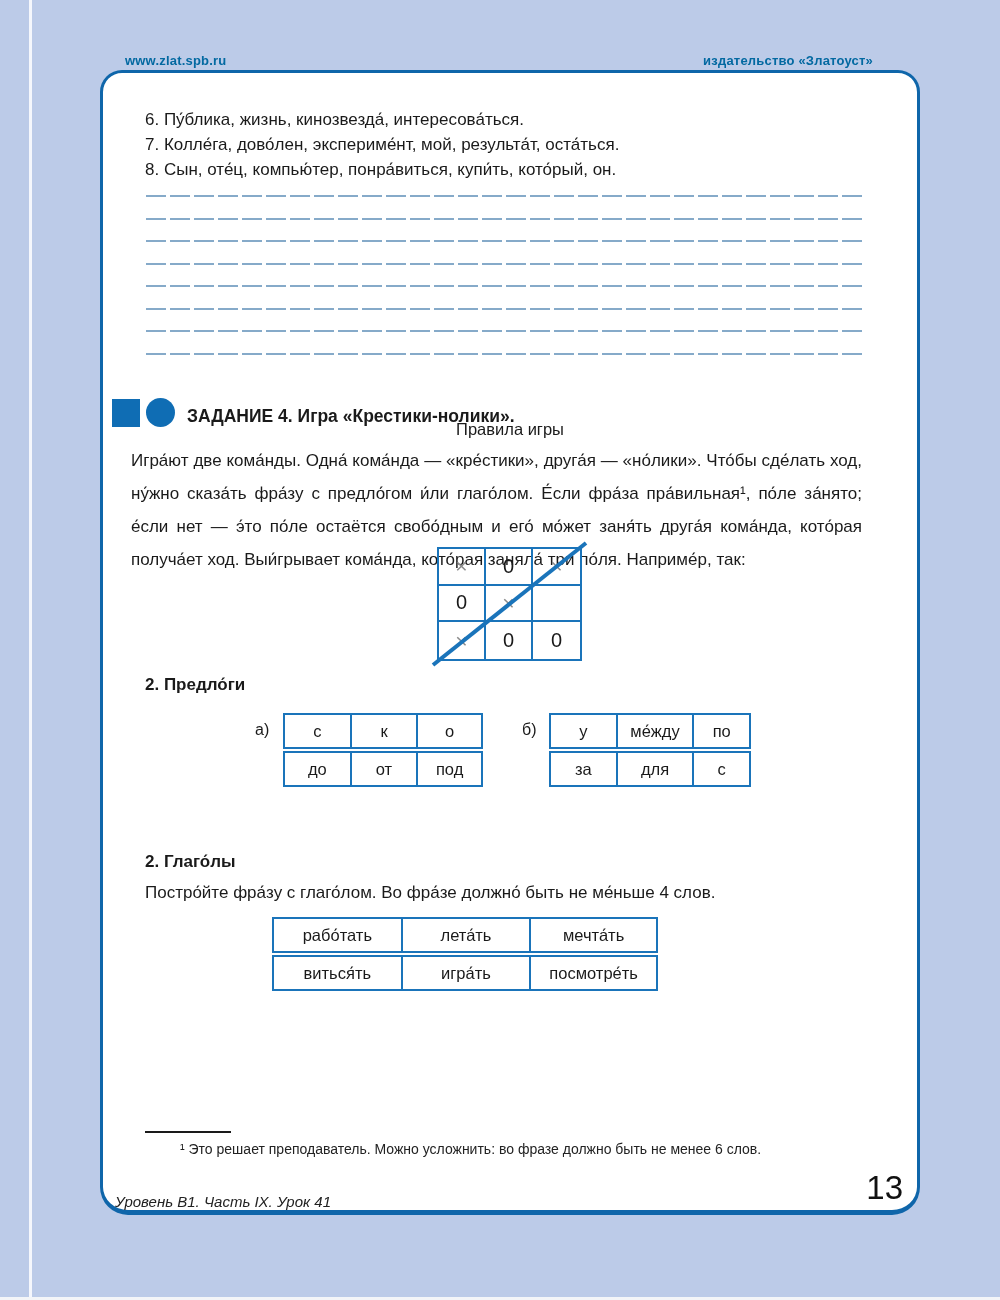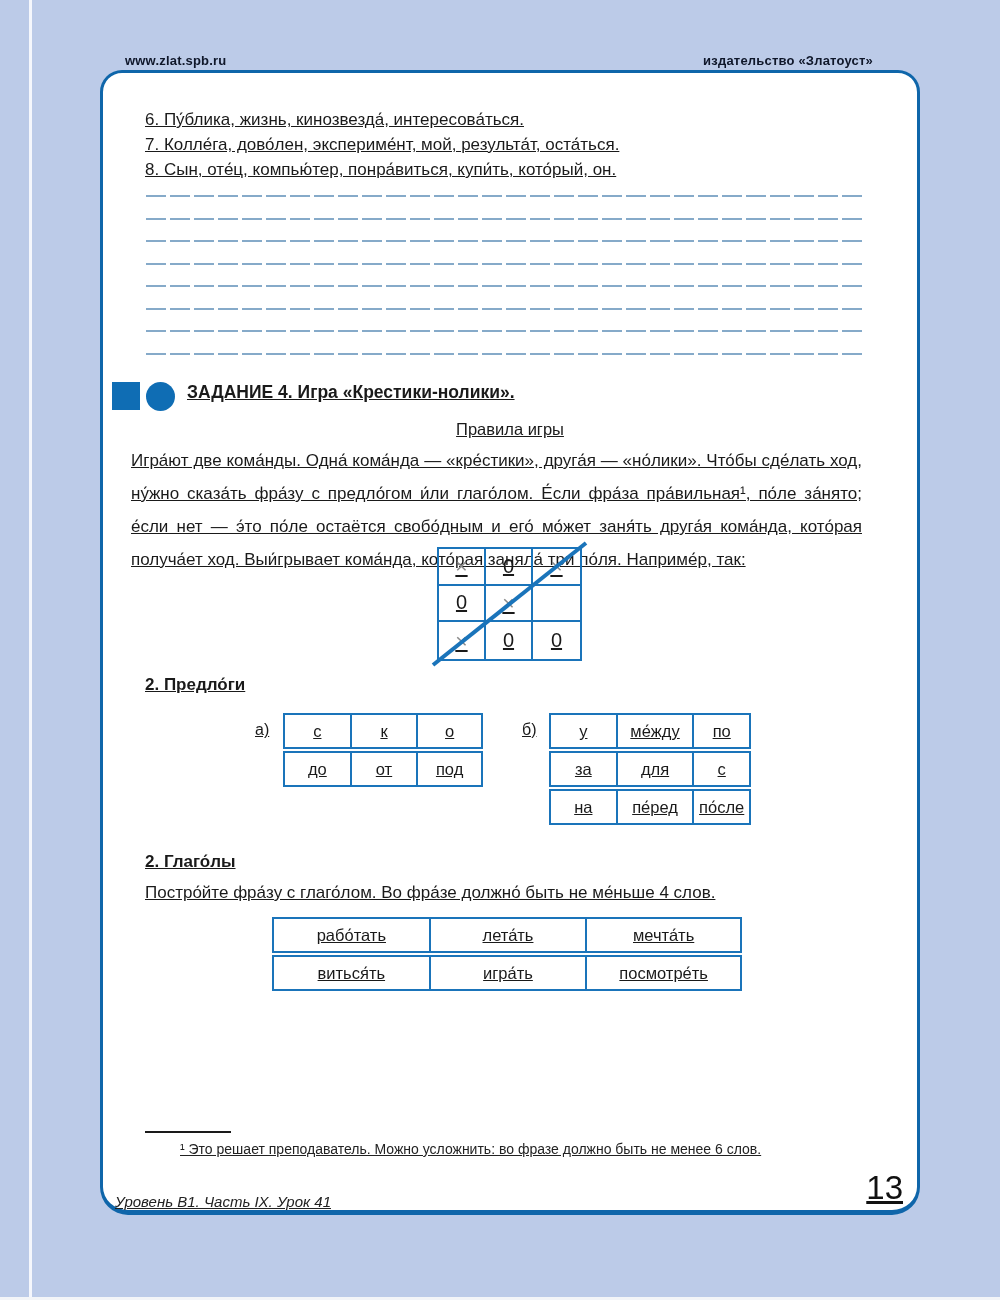--- a/index.html
+++ b/index.html
@@ -7,42 +7,42 @@
     width:1000px;height:1300px;
     background:#bccbe8;
     font-family:"Liberation Sans","DejaVu Sans",sans-serif;
     color:#1a1a1a;
     position:relative;
     overflow:hidden;
   }
   .left-white-line{position:absolute;left:29px;top:0;width:3px;height:1297px;background:rgba(255,255,255,.85);}
   .bottom-strip{position:absolute;left:0;top:1297px;width:1000px;height:3px;background:#f3f5f8;}
 
-  .hdr-label{position:absolute;top:53px;font-size:13px;font-weight:bold;color:#0f172a;z-index:5;letter-spacing:.2px;}
+  .hdr-label{position:absolute;top:53px;font-size:13px;font-weight:bold;color:#0369a1;z-index:5;letter-spacing:.2px;}
   .hdr-left{left:125px;}
   .hdr-right{right:127px;}
 
   .page{
     position:absolute;left:100px;top:70px;width:814px;height:1137px;
     background:#fff;
     border:3px solid #0f66aa;border-bottom-width:5px;
     border-radius:22px 22px 28px 28px;
   }
-  .abs{position:absolute;text-decoration:underline;}
+  .abs{position:absolute;}
 
   .word-list{left:42px;top:34px;font-size:17px;line-height:25px;}
   .word-item{white-space:nowrap;}
 
   .lines{left:43px;top:122px;width:720px;}
   .wline{
     height:2px;margin-bottom:20.5px;
     background:repeating-linear-gradient(to right,#86aac9 0 20px,transparent 20px 24px);
   }
 
-  .task-head{left:9px;top:309px;display:flex;align-items:flex-start;}
+  .task-head{left:9px;top:325px;display:flex;align-items:flex-end;}
   .tsq{width:28px;height:28px;background:#0f6db4;}
   .tcirc{width:29px;height:29px;border-radius:50%;background:#0f6db4;margin-left:6px;}
   .ttitle{margin-left:12px;font-size:17.5px;font-weight:bold;}
 
   .rules-title{left:42px;top:347px;width:730px;text-align:center;font-size:16.5px;}
   .rules-text{left:28px;top:371px;width:731px;font-size:17px;line-height:33px;text-align:justify;}
 
   .ttt{left:334px;top:474px;width:141px;height:110px;border:2px solid #1a74ba;display:grid;grid-template-columns:repeat(3,1fr);grid-template-rows:repeat(3,1fr);}
   .ttt-cell{display:flex;align-items:center;justify-content:center;border-right:2px solid #1a74ba;border-bottom:2px solid #1a74ba;font-size:20px;}
   .ttt-cell:nth-child(3n){border-right:none;}
@@ -52,21 +52,21 @@
 
   .sec-head{font-size:17px;font-weight:bold;}
   .sec1{left:42px;top:602px;}
   .tbl-label{font-size:16px;}
   .lbl-a{left:152px;top:648px;}
   .lbl-b{left:419px;top:648px;}
 
   .wtbl{display:flex;flex-direction:column;gap:2px;}
   .wtbl-a{left:180px;top:640px;width:200px;}
   .wtbl-b{left:446px;top:640px;width:202px;}
-  .wtbl-v{left:169px;top:844px;width:470px;}
+  .wtbl-v{left:169px;top:844px;width:386px;}
   .trow{display:flex;border-top:2px solid #1a74ba;border-bottom:2px solid #1a74ba;}
   .tcell{border-left:2px solid #1a74ba;text-align:center;padding:7px 0 6px 0;font-size:16.5px;box-sizing:border-box;}
   .tcell:last-child{border-right:2px solid #1a74ba;}
   .c3{flex:0 0 33.333%;}
   .cb1{flex:0 0 33%;}
   .cb2{flex:0 0 38%;}
   .cb3{flex:0 0 29%;}
 
   .sec2{left:42px;top:779px;}
   .verbs-intro{left:42px;top:810px;font-size:17px;}
@@ -150,25 +150,20 @@
     <div class="trow">
       <div class="tcell cb1">у</div>
       <div class="tcell cb2">ме́жду</div>
       <div class="tcell cb3">по</div>
     </div>
     <div class="trow">
       <div class="tcell cb1">за</div>
       <div class="tcell cb2">для</div>
       <div class="tcell cb3">с</div>
     </div>
-    <div class="trow">
-      <div class="tcell cb1">на</div>
-      <div class="tcell cb2">пе́ред</div>
-      <div class="tcell cb3">по́сле</div>
-    </div>
   </div>
 
   <div class="abs sec-head sec2">2. Глаго́лы</div>
   <div class="abs verbs-intro">Постро́йте фра́зу с глаго́лом. Во фра́зе должно́ быть не ме́ньше 4 слов.</div>
 
   <div class="abs wtbl wtbl-v">
     <div class="trow">
       <div class="tcell c3">рабо́тать</div>
       <div class="tcell c3">лета́ть</div>
       <div class="tcell c3">мечта́ть</div>

